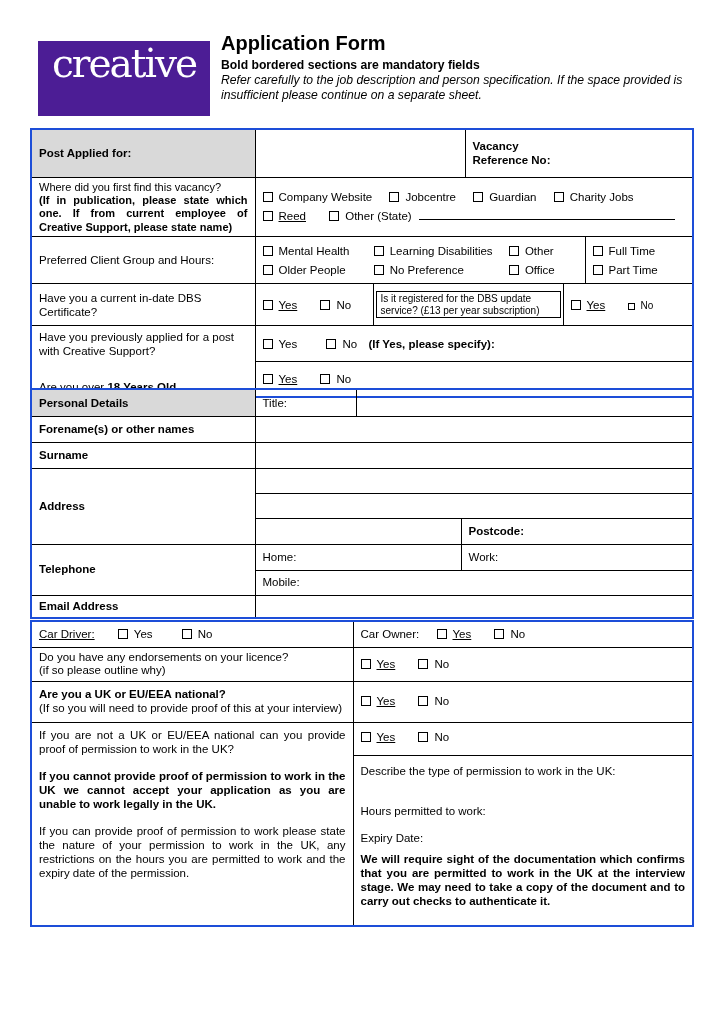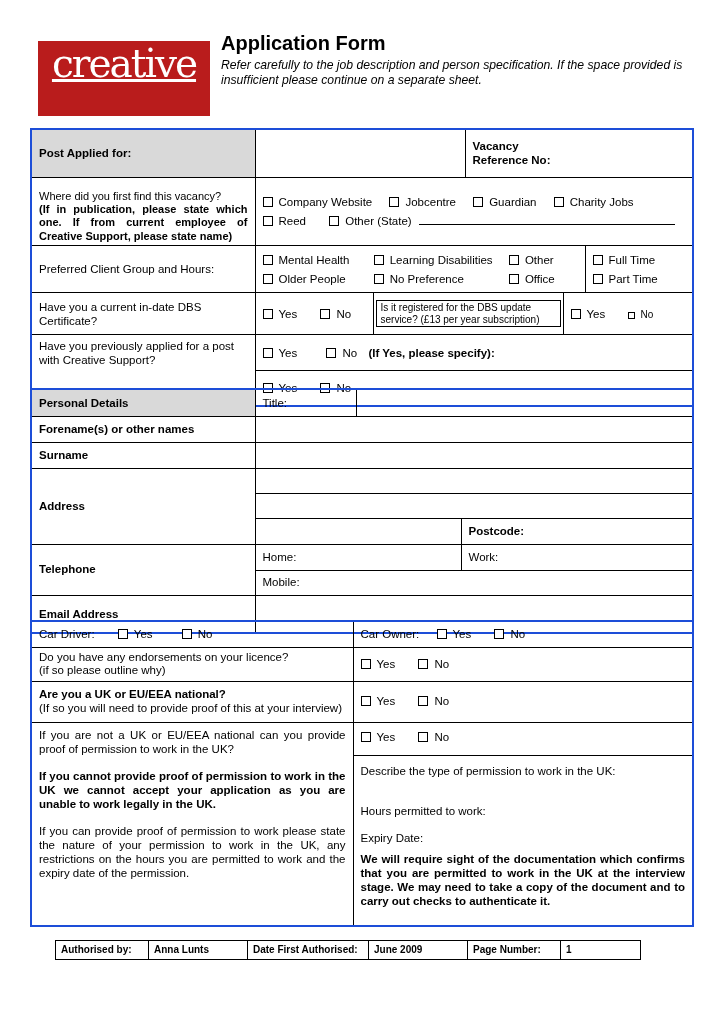--- a/index.html
+++ b/index.html
@@ -5,61 +5,62 @@
   * { box-sizing: border-box; }
   html,body { margin:0; padding:0; }
   body {
     width:724px; height:1024px; position:relative; overflow:hidden;
     background:#ffffff; color:#000;
     font-family:"Liberation Sans","DejaVu Sans",sans-serif;
   }
   
   .logo {
     position:absolute; left:38px; top:41px; width:172px; height:75px;
-    background:#b91c1c; color:#fff; text-align:center; overflow:hidden;text-decoration:underline;
+    background:#4c1d95; color:#fff; text-align:center; overflow:hidden;
   }
   .logo1 { font-family:"DejaVu Serif","Liberation Serif",serif; font-size:39px; line-height:42px; letter-spacing:-2px; margin-top:2px; }
   .logo2 { font-weight:bold; font-size:26px; line-height:27px; letter-spacing:0.5px; }
   .titleblock { position:absolute; left:221px; top:32px; width:475px; }
   .h1 { font-size:20px; font-weight:bold; margin:0 0 3px 0; }
   .note { font-size:12.2px; line-height:15px; }
   .b { font-weight:bold; }
   .i { font-style:italic; }
   .just { text-align:justify; }
   
   table { border-collapse:collapse; table-layout:fixed; }
   .tbl { position:absolute; border:2px solid #1d4ed8; }
   td { border:1px solid #000; font-size:11.5px; line-height:1.22; padding:2px 7px; vertical-align:middle; overflow:hidden; }
   .gray { background:#d9d9d9; }
   .top { vertical-align:top; }
   
   .cb { display:inline-block; width:10px; height:10px; border:1px solid #000; margin-right:6px; vertical-align:-1px; background:#fff; }
   .cb.sm { width:7px; height:7px; margin-right:5px; }
   .opt { white-space:nowrap; }
-  .mr14 { margin-right:14px; } .mr20 { margin-right:20px; } .mr26 { margin-right:26px; }
+  .mr14 { margin-right:14px; } .mr20 { margin-right:20px;text-decoration:underline; } .mr26 { margin-right:26px; }
   .line2 { margin-top:5px; }
   .grp1 { display:inline-block; width:108px; }
   .grp2 { display:inline-block; width:120px; }
   .uline { display:inline-block; width:256px; border-bottom:1px solid #000; height:11px; margin-left:4px; }
   .innerbox { border:1px solid #000; font-size:10px; line-height:1.15; padding:1px 4px; margin:1px 0; }
   .small10 { font-size:10px; }
   .spacer18 { margin-top:22px; }
   p { margin:0; }
   .p-gap { margin-top:13px; }
   
   .foot td { font-size:10px; line-height:1.15; padding:1px 5px; }
 </style>
 </head>
 <body>
 
 <div class="logo">
   <div class="logo1">creative</div>
 </div>
 <div class="titleblock">
   <div class="h1">Application Form</div>
+  <div class="note b">Bold bordered sections are mandatory fields</div>
   <div class="note i">Refer carefully to the job description and person specification. If the space provided is insufficient please continue on a separate sheet.</div>
 </div>
 
 <table class="tbl" style="left:30px; top:128px; width:662px; height:252px;">
   <colgroup>
       <col style="width:224px">
       <col style="width:118px">
       <col style="width:92px">
       <col style="width:98px">
       <col style="width:22px">
@@ -68,21 +69,21 @@
   <tbody>
       <tr style="height:48px">
     <td class="gray b">Post Applied for:</td>
     <td colspan="2"></td>
     <td colspan="3" class="b">
       <div>Vacancy</div>
       <div>Reference No:</div>
     </td>
   </tr>
   <tr style="height:57px">
-    <td class="top" style="font-size:11px; padding-top:12px">
+    <td class="top" style="font-size:11px; padding-top:3px">
       <div>Where did you first find this vacancy?</div>
       <div class="b just">(If in publication, please state which one. If from current employee of Creative Support, please state name)</div>
     </td>
     <td colspan="5">
       <div>
         <span class="opt mr14"><span class="cb"></span><span>Company Website</span></span>
         <span class="opt mr14"><span class="cb"></span><span>Jobcentre</span></span>
         <span class="opt mr14"><span class="cb"></span><span>Guardian</span></span>
         <span class="opt"><span class="cb"></span><span>Charity Jobs</span></span>
       </div>
@@ -179,21 +180,21 @@
     <td class="b">Postcode:</td>
   </tr>
   <tr style="height:26px">
     <td rowspan="2" class="b">Telephone</td>
     <td colspan="2"><span>Home:</span></td>
     <td><span>Work:</span></td>
   </tr>
   <tr style="height:25px">
     <td colspan="3"><span>Mobile:</span></td>
   </tr>
-  <tr style="height:38px">
+  <tr style="height:23px">
     <td class="b">Email Address</td>
     <td colspan="3"></td>
   </tr>
 </tbody>
   </table>
 
 <table class="tbl" style="left:30px; top:620px; width:662px; height:305px;">
   <colgroup>
       <col style="width:322px">
       <col style="width:340px">
@@ -256,22 +257,14 @@
 <table class="foot" style="position:absolute; left:55px; top:940px; width:585px; border:1px solid #000;">
   <colgroup>
       <col style="width:93px">
       <col style="width:99px">
       <col style="width:121px">
       <col style="width:99px">
       <col style="width:93px">
       <col style="width:80px">
     </colgroup>
   <tbody>
-      <tr style="height:19px">
-    <td class="b">Authorised by:</td>
-    <td class="b">Anna Lunts</td>
-    <td class="b">Date First Authorised:</td>
-    <td class="b">June 2009</td>
-    <td class="b">Page Number:</td>
-    <td class="b">1</td>
-  </tr>
 </tbody>
   </table>
 
 </body></html>

